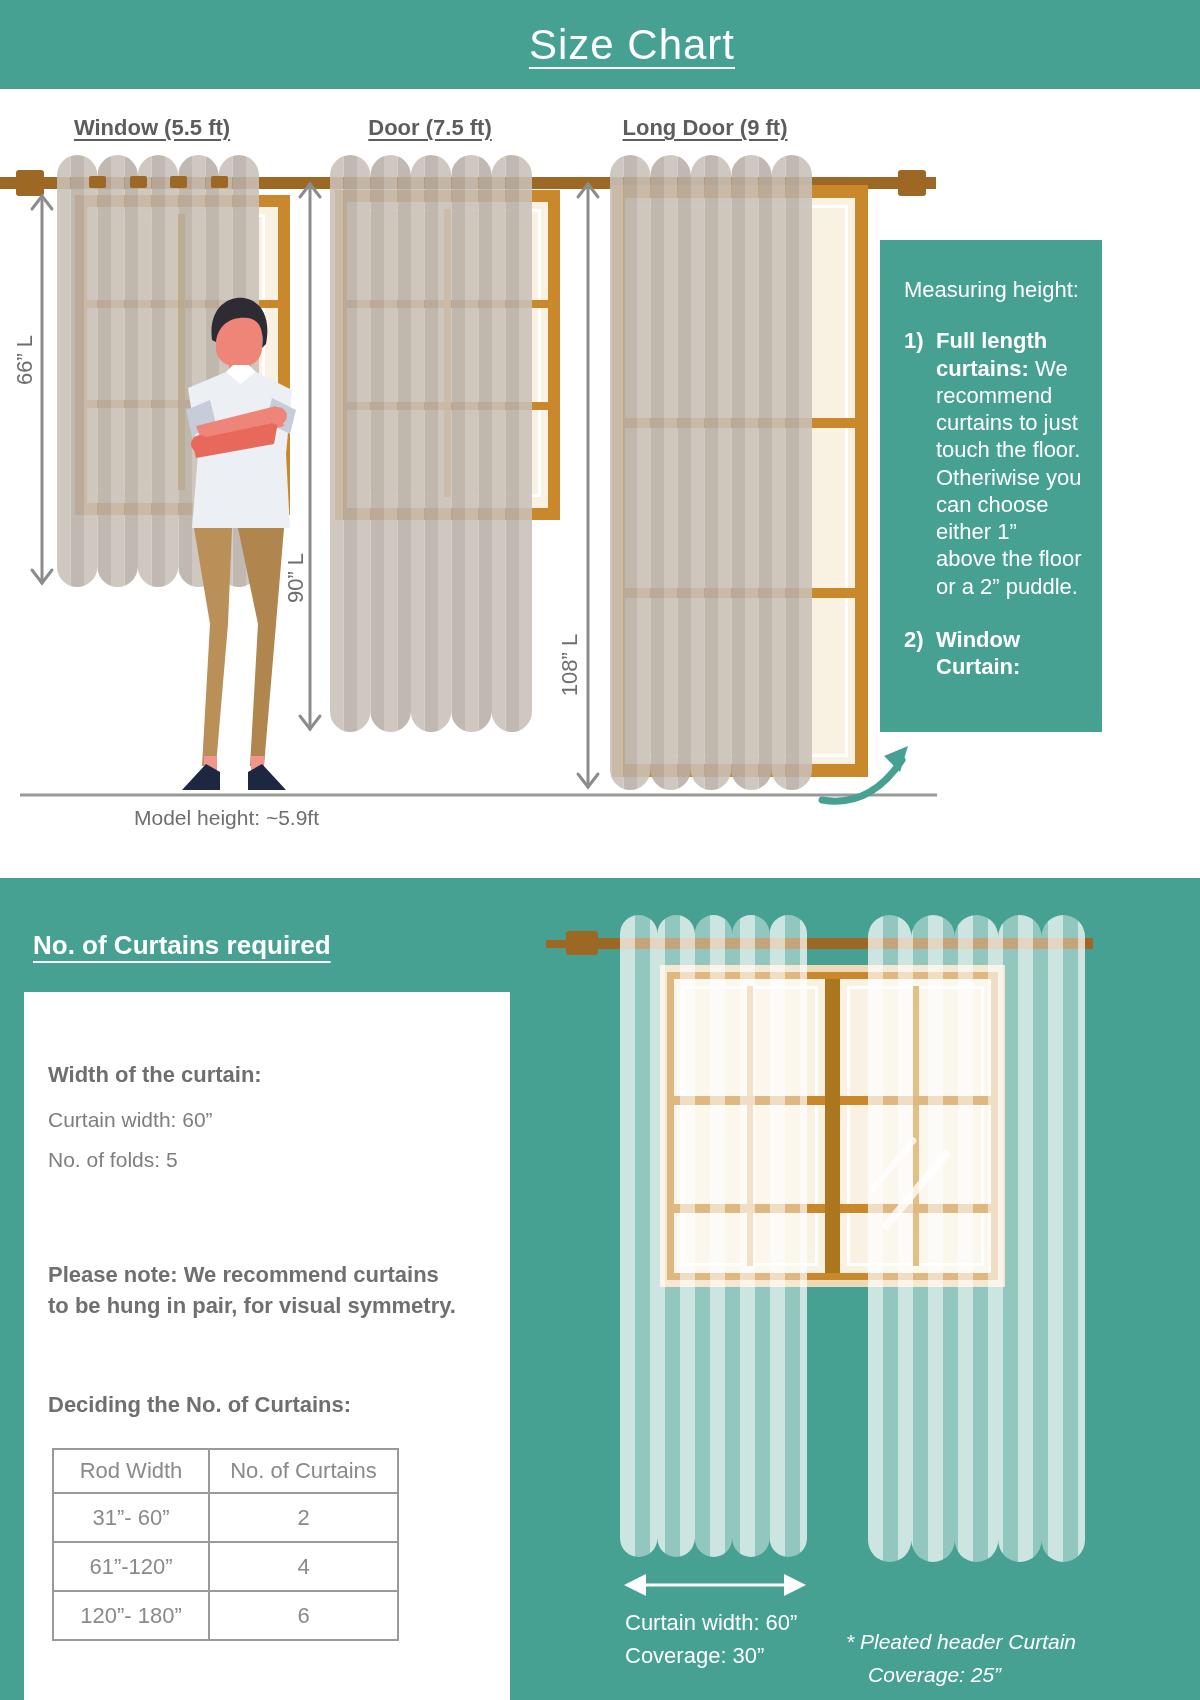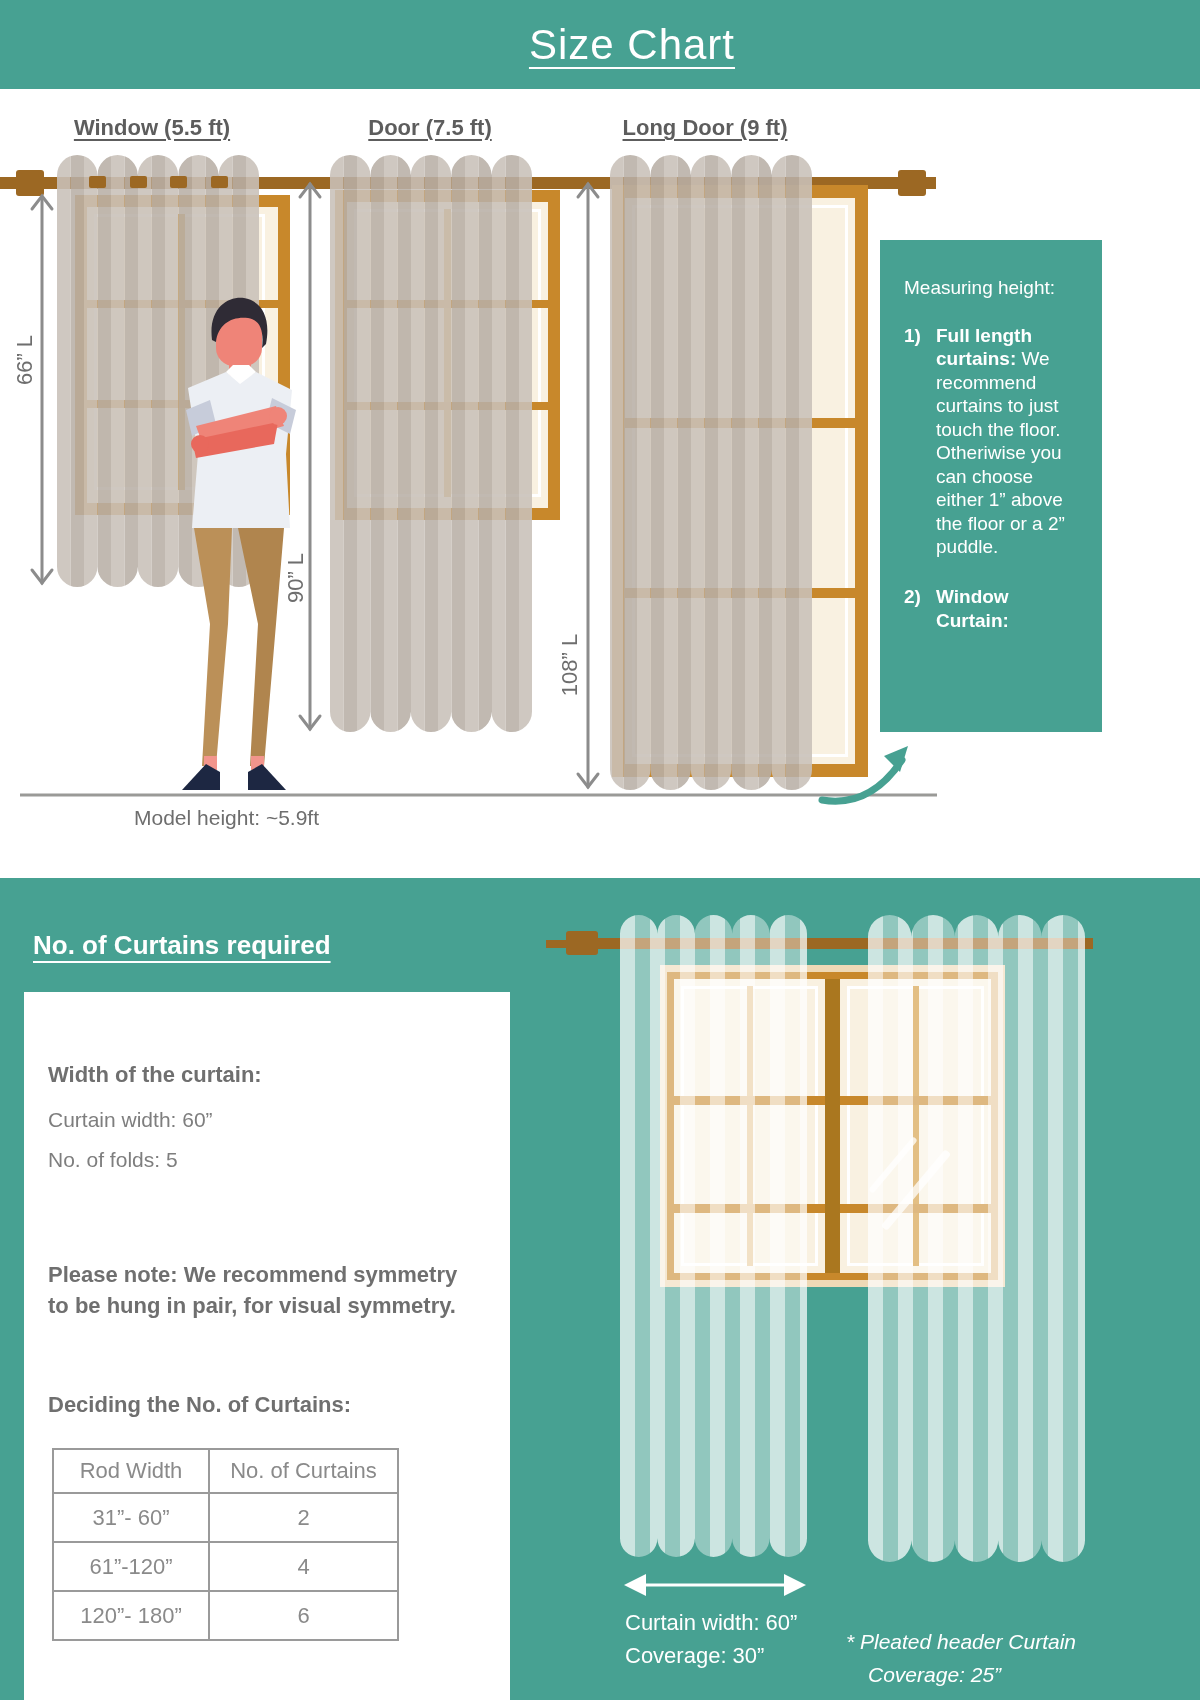--- a/index.html
+++ b/index.html
@@ -23,21 +23,21 @@
   .win-white-frame{border:3px solid #ffffff;background:transparent;}
   .mullion-v{background:#d09432;}
   .mullion-h{background:#c8882b;}
   .grommet{background:#9c6823;border-radius:2px;}
   
   .vlabel{width:80px;height:26px;display:flex;align-items:center;justify-content:center;
           transform:rotate(-90deg);font-size:22px;color:#6e6e6e;white-space:nowrap;}
   .caption{font-size:21px;color:#6e6e6e;white-space:nowrap;}
   
   .info-box{left:880px;top:240px;width:222px;height:492px;background:#47a192;color:#ffffff;
-            box-sizing:border-box;padding:36px 20px 0 24px;font-size:19px;line-height:1.24;}
+            box-sizing:border-box;padding:36px 20px 0 24px;font-size:22px;line-height:1.24;}
   .info-box .ib-title{margin-bottom:24px;}
   .ib-item{display:flex;margin-bottom:26px;}
   .ib-num{width:32px;flex:none;font-weight:700;}
   .ib-body{flex:1;}
   .ib-bold{font-weight:700;}
   .ib-bold.block{display:block;}
   
   .bottom-band{left:0;top:878px;width:1200px;height:822px;background:#47a192;}
   .bottom-heading{left:33px;top:930px;color:#ffffff;font-size:26px;font-weight:700;
                   text-decoration:underline;text-underline-offset:7px;text-decoration-thickness:2px;white-space:nowrap;}
@@ -183,21 +183,21 @@
     </div>
   </div>
 
   <div class="abs bottom-band"></div>
   <div class="abs bottom-heading">No. of Curtains required</div>
 
   <div class="abs card"></div>
   <div class="abs card-h" style="left:48px;top:1062px;">Width of the curtain:</div>
   <div class="abs card-line" style="left:48px;top:1108px;">Curtain width: 60”</div>
   <div class="abs card-line" style="left:48px;top:1148px;">No. of folds: 5</div>
-  <div class="abs note-line" style="left:48px;top:1262px;">Please note: We recommend symmetry</div>
+  <div class="abs note-line" style="left:48px;top:1262px;">Please note: We recommend curtains</div>
   <div class="abs note-line" style="left:48px;top:1293px;">to be hung in pair, for visual symmetry.</div>
   <div class="abs card-h" style="left:48px;top:1392px;">Deciding the No. of Curtains:</div>
 
   <table class="abs size-table" style="left:52px;top:1448px;">
     <thead>
       <tr>
         <th class="col-rod">Rod Width</th>
         <th class="col-no">No. of Curtains</th>
       </tr>
     </thead>

